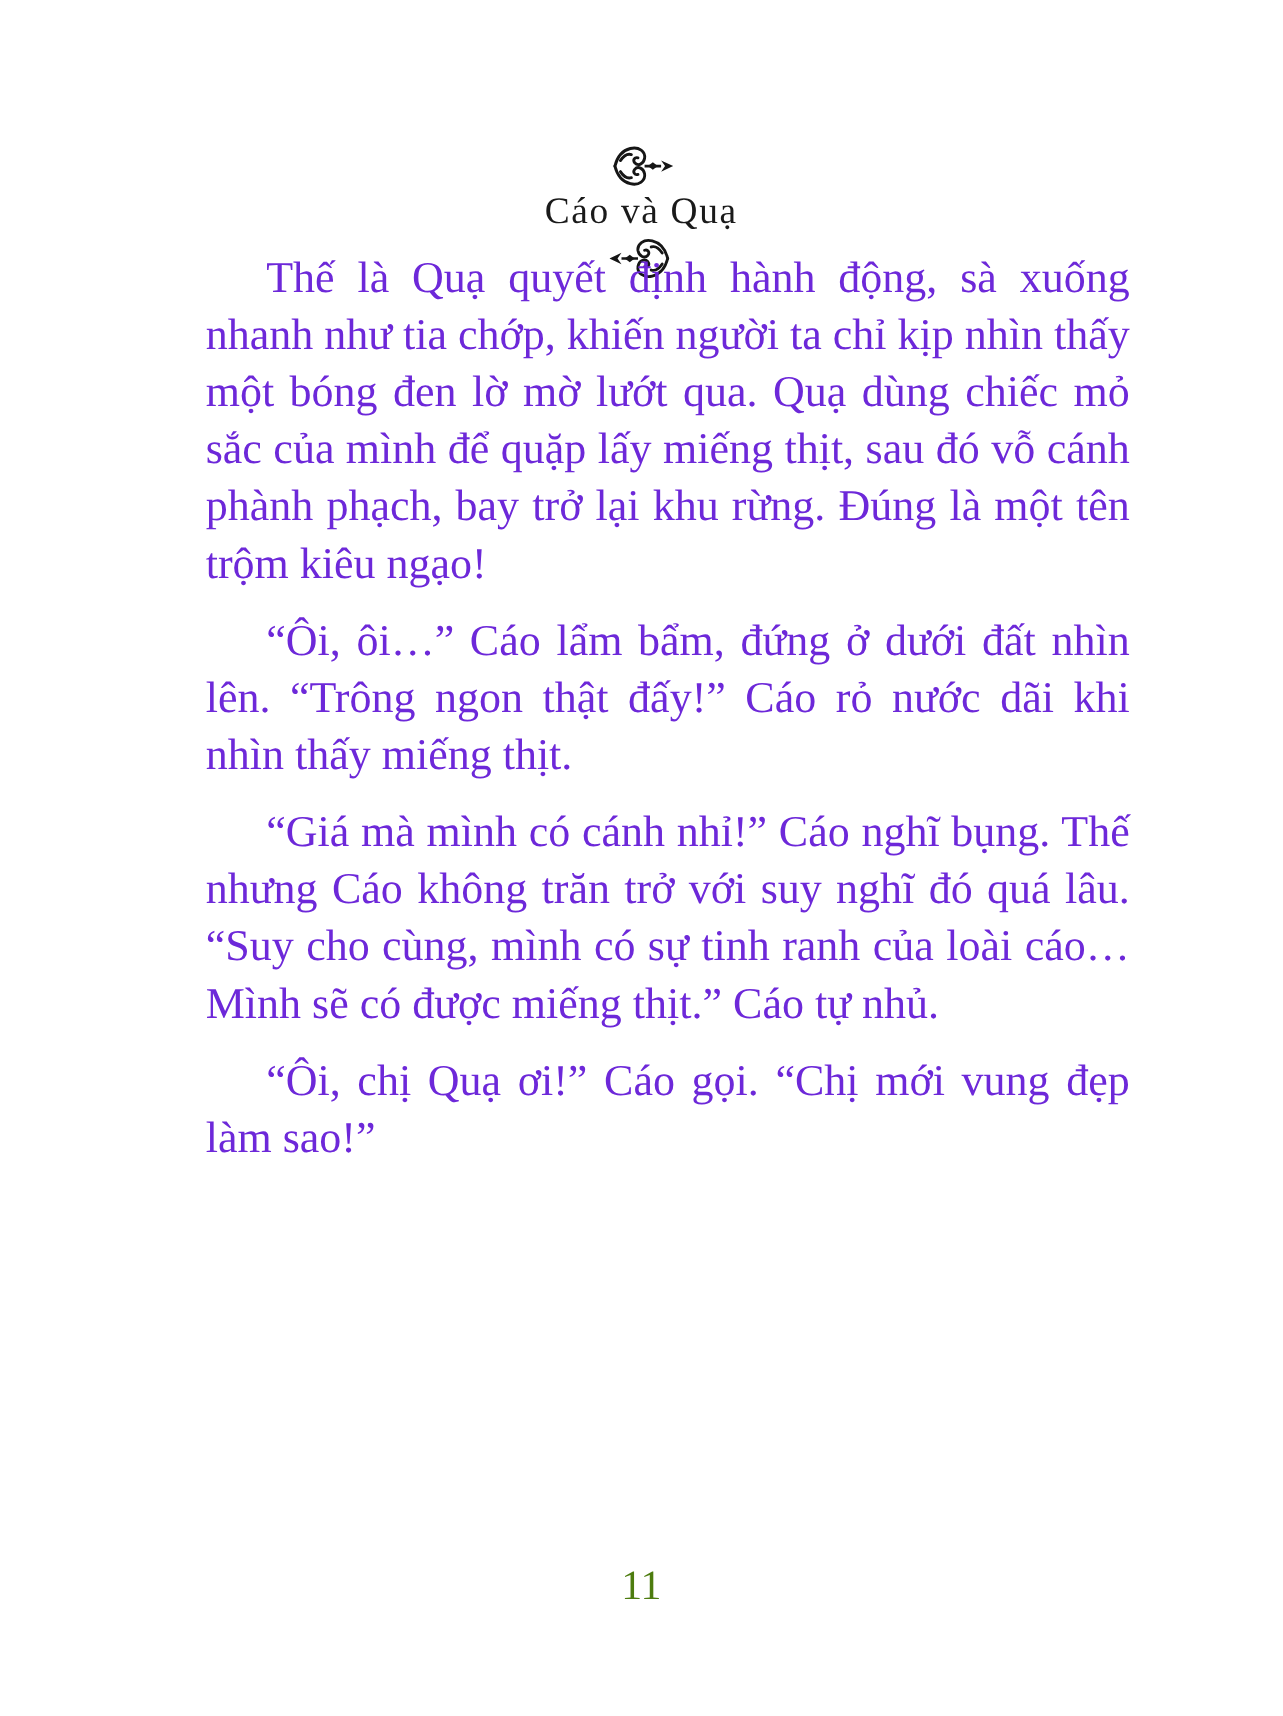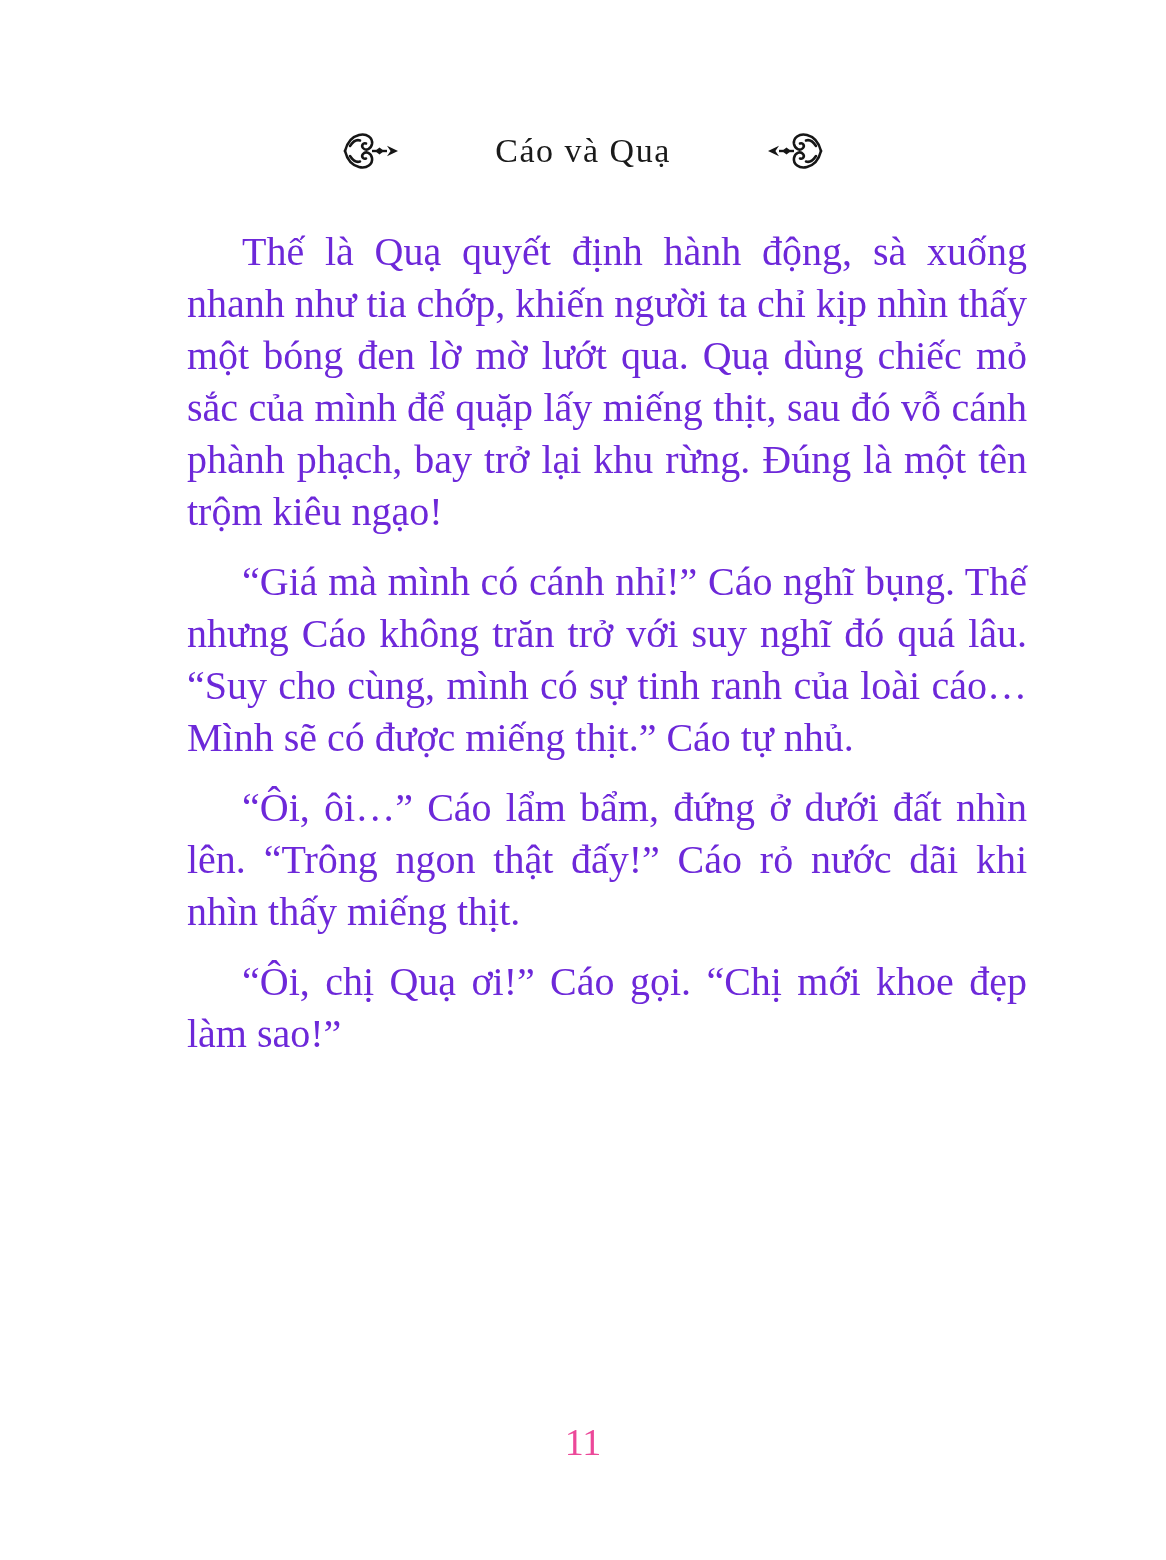--- a/index.html
+++ b/index.html
@@ -18,20 +18,21 @@
   }
   .header {
     position: absolute;
     top: 128px;
     left: 50%;
     transform: translateX(-50%);
     width: 486px;
     display: flex;
     align-items: center;
     justify-content: space-between;
+    flex-direction: column;
   }
   .ornament {
     width: 58px;
     height: 46px;
     flex: 0 0 auto;
   }
   .ornament.flipped {
     transform: scaleX(-1);
   }
   .running-title {
@@ -56,21 +57,21 @@
     margin: 0 0 18px 0;
     text-indent: 55px;
   }
   .page-number {
     position: absolute;
     top: 1420px;
     left: 0;
     width: 100%;
     text-align: center;
     font-size: 38px;
-    color: #ec4899;
+    color: #4d7c0f;
   }
 </style>
 </head>
 <body>
 
 <div class="page">
 
   <div class="header">
 
     <svg class="ornament" viewBox="0 0 58 44" aria-hidden="true">
@@ -96,20 +97,20 @@
       </g>
       <line x1="32" y1="22" x2="47" y2="22" stroke="#161616" stroke-width="2.4"></line>
       <path d="M35 22 l4.5 -3.4 4.5 3.4 -4.5 3.4 z" fill="#161616"></path>
       <path d="M58 22 l-11 -5.2 3.6 5.2 -3.6 5.2 z" fill="#161616"></path>
     </svg>
 
   </div>
 
   <div class="body-text">
     <p>Thế là Quạ quyết định hành động, sà xuống nhanh như tia chớp, khiến người ta chỉ kịp nhìn thấy một bóng đen lờ mờ lướt qua. Quạ dùng chiếc mỏ sắc của mình để quặp lấy miếng thịt, sau đó vỗ cánh phành phạch, bay trở lại khu rừng. Đúng là một tên trộm kiêu ngạo!</p>
+    <p>“Ôi, ôi…” Cáo lẩm bẩm, đứng ở dưới đất nhìn lên. “Trông ngon thật đấy!” Cáo rỏ nước dãi khi nhìn thấy miếng thịt.</p>
     <p>“Giá mà mình có cánh nhỉ!” Cáo nghĩ bụng. Thế nhưng Cáo không trăn trở với suy nghĩ đó quá lâu. “Suy cho cùng, mình có sự tinh ranh của loài cáo… Mình sẽ có được miếng thịt.” Cáo tự nhủ.</p>
-    <p>“Ôi, ôi…” Cáo lẩm bẩm, đứng ở dưới đất nhìn lên. “Trông ngon thật đấy!” Cáo rỏ nước dãi khi nhìn thấy miếng thịt.</p>
-    <p>“Ôi, chị Quạ ơi!” Cáo gọi. “Chị mới khoe đẹp làm sao!”</p>
+    <p>“Ôi, chị Quạ ơi!” Cáo gọi. “Chị mới vung đẹp làm sao!”</p>
   </div>
 
   <div class="page-number">11</div>
 
 </div>
 
 </body></html>

